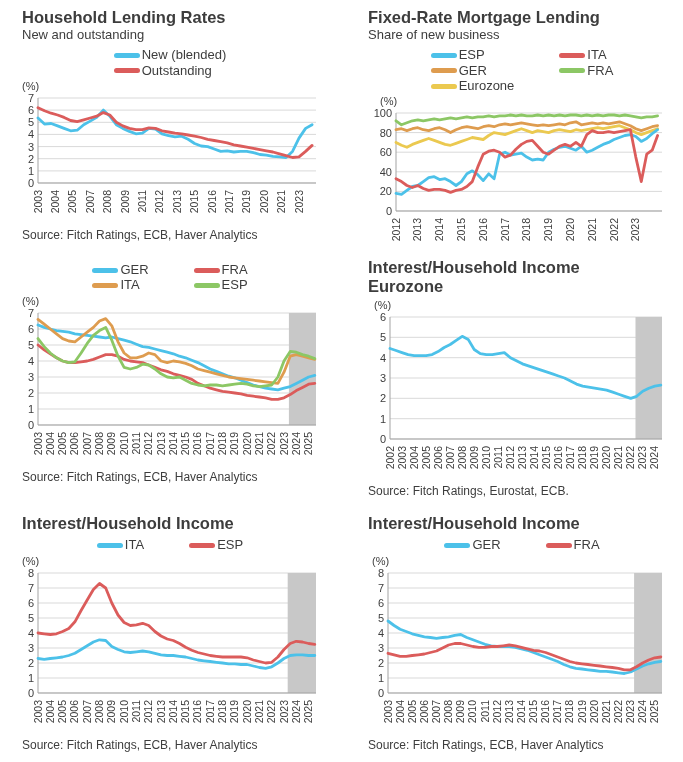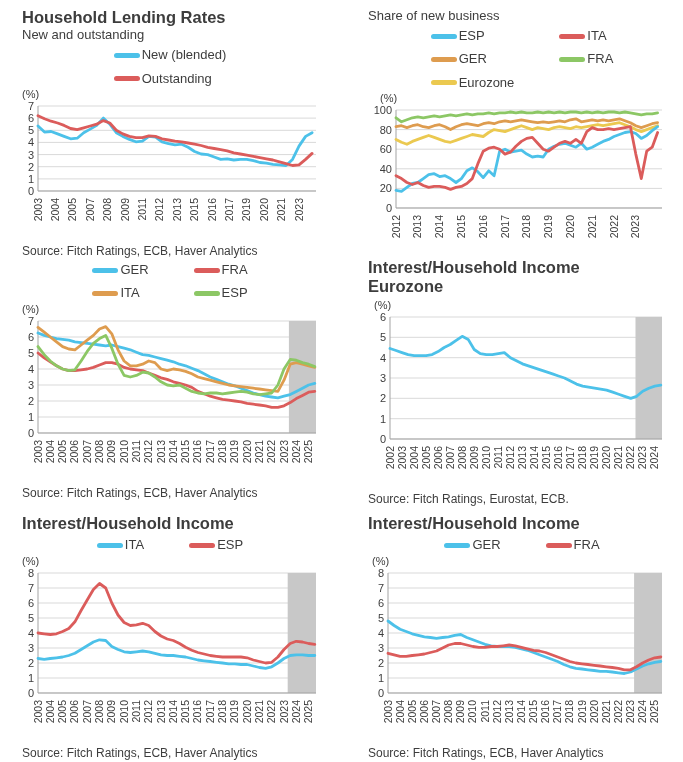--- a/index.html
+++ b/index.html
@@ -5,27 +5,27 @@
   html,body{margin:0;padding:0;background:#ffffff;}
   body{font-family:"Liberation Sans","DejaVu Sans",sans-serif;color:#3d3d3d;}
   .page{width:683px;height:762px;box-sizing:border-box;padding:8px 0 0 22px;
         display:grid;grid-template-columns:296px 308px;grid-template-rows:250px 256px 256px;
         column-gap:50px;background:#fff;overflow:hidden;}
   .chart{overflow:visible;}
   .title{font-size:16.5px;font-weight:700;margin:0;line-height:1.18;}
   .subtitle{font-size:13px;margin:1px 0 0;line-height:1.15;}
   .subtitle:empty,.title:empty{display:none;}
   .legend{display:flex;justify-content:center;align-items:flex-start;gap:0 45px;margin:5px 0 0;}
-  .lcol{display:flex;flex-direction:column;gap:9px;}
+  .lcol{display:flex;flex-direction:column;gap:1px;}
   .litem{display:flex;align-items:center;font-size:13px;line-height:1.1;}
   .swatch{display:inline-block;width:26px;height:5px;border-radius:3px;margin-right:2px;}
   svg.plot{display:block;margin-top:2px;}
   .ylab{font-size:11px;fill:#3d3d3d;}
   .xlab{font-size:10.5px;fill:#3d3d3d;}
-  .source{font-size:12px;margin-top:12px;line-height:1.1;}
+  .source{font-size:12px;margin-top:4px;line-height:1.1;}
 </style>
 </head>
 <body>
 
 <div class="page">
 
   <section class="chart" id="chart-0">
     <h2 class="title">Household Lending Rates</h2>
 
     <div class="subtitle">New and outstanding</div>
@@ -77,20 +77,21 @@
         <text x="211.0" y="110" text-anchor="end" class="xlab" transform="rotate(-90 211.0 110)">2017</text>
         <text x="228.3" y="110" text-anchor="end" class="xlab" transform="rotate(-90 228.3 110)">2019</text>
         <text x="245.7" y="110" text-anchor="end" class="xlab" transform="rotate(-90 245.7 110)">2020</text>
         <text x="263.2" y="110" text-anchor="end" class="xlab" transform="rotate(-90 263.2 110)">2021</text>
         <text x="280.5" y="110" text-anchor="end" class="xlab" transform="rotate(-90 280.5 110)">2023</text>
       </svg>
     <div class="source">Source: Fitch Ratings, ECB, Haver Analytics</div>
   </section>
 
   <section class="chart" id="chart-1">
+    <h2 class="title">Fixed-Rate Mortgage Lending</h2>
 
     <div class="subtitle">Share of new business</div>
     <div class="legend">
         <div class="lcol">
           <div class="litem">
             <span class="swatch" style="background: rgb(76, 193, 233);"></span>
             <span>ESP</span>
           </div>
           <div class="litem">
             <span class="swatch" style="background: rgb(222, 156, 79);"></span>

